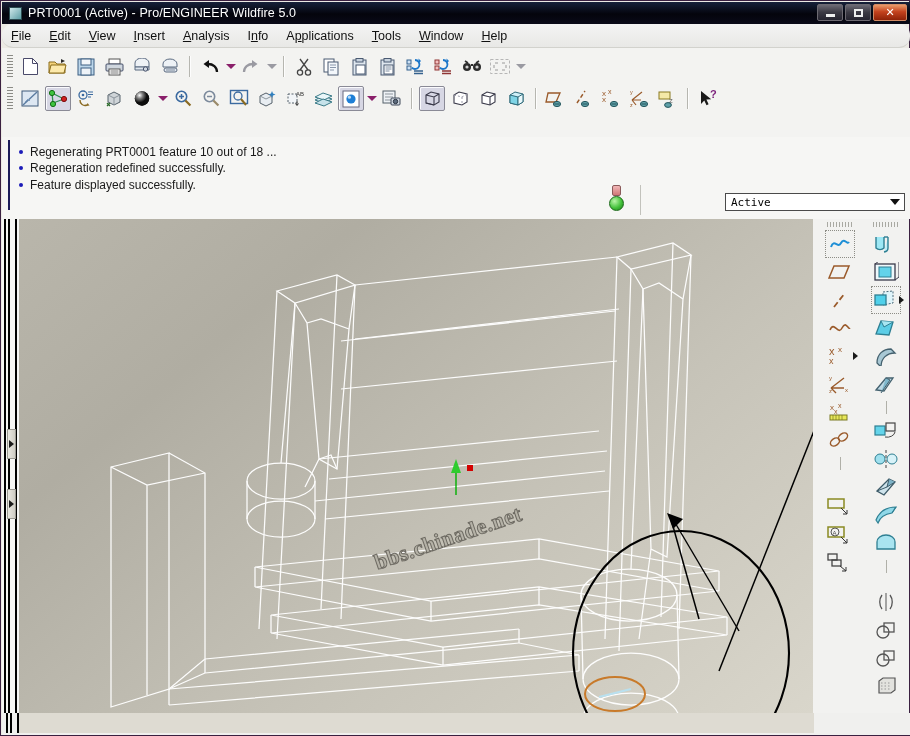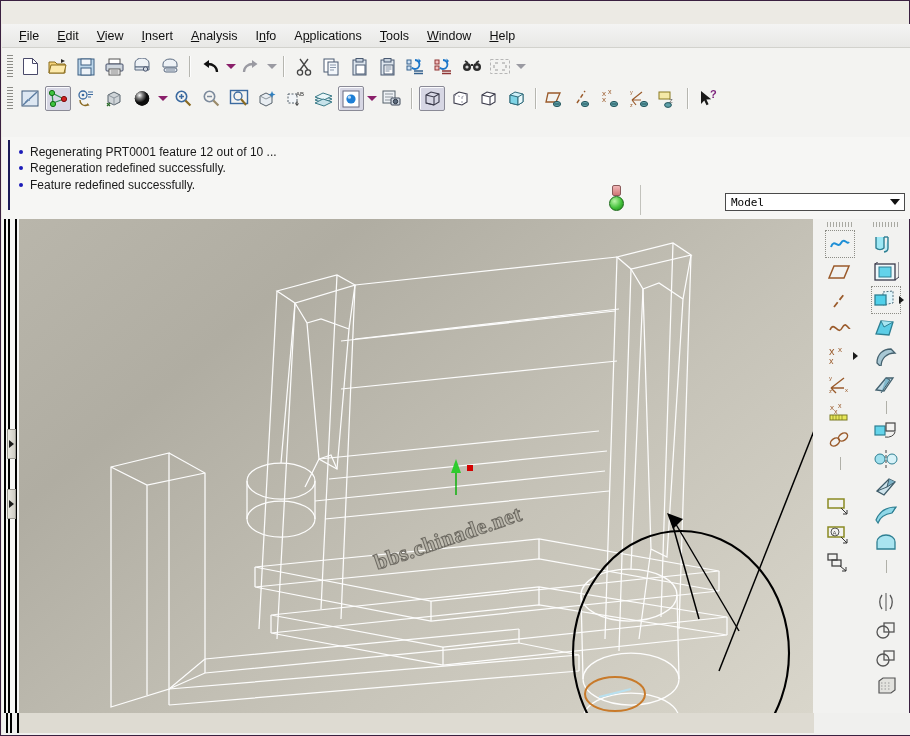--- a/index.html
+++ b/index.html
@@ -43,21 +43,21 @@
     border-color:#d08a64;color:#fff;font-weight:bold;font-size:11px;
   }
   .winbtn .bar{width:9px;height:3px;background:#eee;margin-top:5px;}
   .winbtn .sq{width:9px;height:8px;border:2px solid #eee;box-sizing:border-box;}
 
   
   .menubar{
     position:absolute;left:1px;top:23px;width:908px;height:24px;
     background:linear-gradient(180deg,#f4f4f3 0%,#e8e8e6 100%);
     border-bottom:1px solid #d2d2cd;
-    display:flex;align-items:center;padding-left:8px;box-sizing:border-box;
+    display:flex;align-items:center;box-sizing:border-box;border-radius:11px;
   }
   .menubar .mi{
     font-size:12.5px;color:#101010;padding:2px 9px;cursor:default;white-space:nowrap;
   }
   .menubar .mi u{text-decoration:underline;}
 
   
   .toolbars{
     position:absolute;left:1px;top:47px;width:908px;height:89px;
     background:#f3f3f1;border-bottom:1px solid #bdbdb8;
@@ -207,20 +207,33 @@
     position:absolute;left:17px;top:0;width:795px;height:20px;background:#dedbd2;
   }
   .bottom .lbars{position:absolute;left:2px;top:0;width:14px;height:20px;}
   .bottom .lbars i{position:absolute;top:0;width:2px;height:20px;background:#000;}
 </style>
 </head>
 <body>
 
 <div class="app">
 
+  <div class="titlebar">
+    <div class="tb-icon"></div>
+    <div class="tb-text">PRT0001 (Active) - Pro/ENGINEER Wildfire 5.0</div>
+    <div class="winbtns">
+      <div class="winbtn">
+          <span class="bar"></span>
+        </div>
+      <div class="winbtn">
+          <span class="sq"></span>
+        </div>
+      <div class="winbtn close">✕</div>
+    </div>
+  </div>
 
   <div class="menubar">
     <div class="mi"><u>F</u>ile</div>
     <div class="mi"><u>E</u>dit</div>
     <div class="mi"><u>V</u>iew</div>
     <div class="mi"><u>I</u>nsert</div>
     <div class="mi"><u>A</u>nalysis</div>
     <div class="mi">I<u>n</u>fo</div>
     <div class="mi">A<u>p</u>plications</div>
     <div class="mi"><u>T</u>ools</div>
@@ -557,34 +570,34 @@
         <svg width="22" height="19" viewBox="0 0 22 19">
             <path d="M4 2l0 13 3.3-3.6 2.2 4.8 2.1-1-2.2-4.7 4.8-.3z" fill="#1a1a1a"></path>
             <text x="13" y="9" font-size="11" font-weight="bold" fill="#7a1f7a" font-family="sans-serif">?</text>
           </svg>
       </div>
     </div>
   </div>
 
   <div class="msgwrap">
     <div class="msgpanel">
-      <div class="msgline">Regenerating PRT0001 feature 12 out of 10 ...</div>
+      <div class="msgline">Regenerating PRT0001 feature 10 out of 18 ...</div>
       <div class="msgline">Regeneration redefined successfully.</div>
-      <div class="msgline">Feature redefined successfully.</div>
+      <div class="msgline">Feature displayed successfully.</div>
     </div>
   </div>
 
   <div class="status-light">
     <div class="amber"></div>
     <div class="green"></div>
   </div>
   <div class="vsep-tall"></div>
 
   <div class="smartsel">
-    <div class="val">Model</div>
+    <div class="val">Active</div>
     <div class="car">
         <i></i>
       </div>
   </div>
 
   <div class="lframe">
     <div class="bar" style="left:2px"></div>
     <div class="bar" style="left:6px"></div>
     <div class="bar" style="left:13px"></div>
     <div class="splith" style="top:210px">

